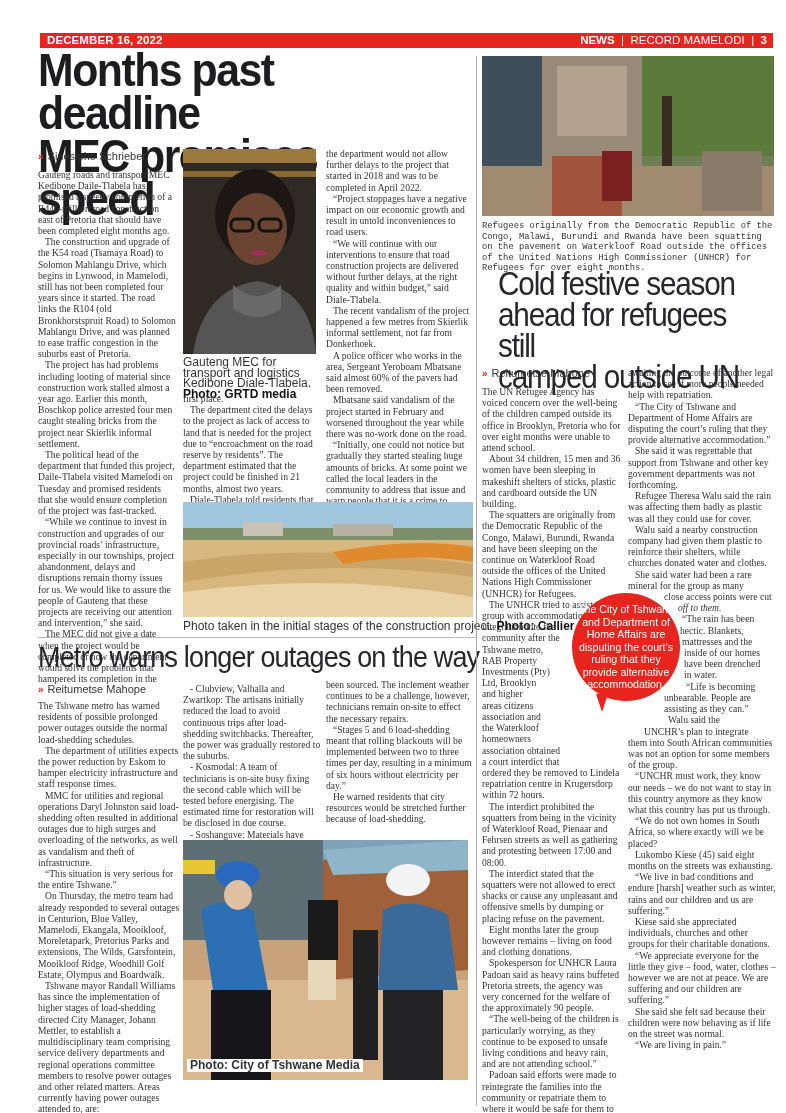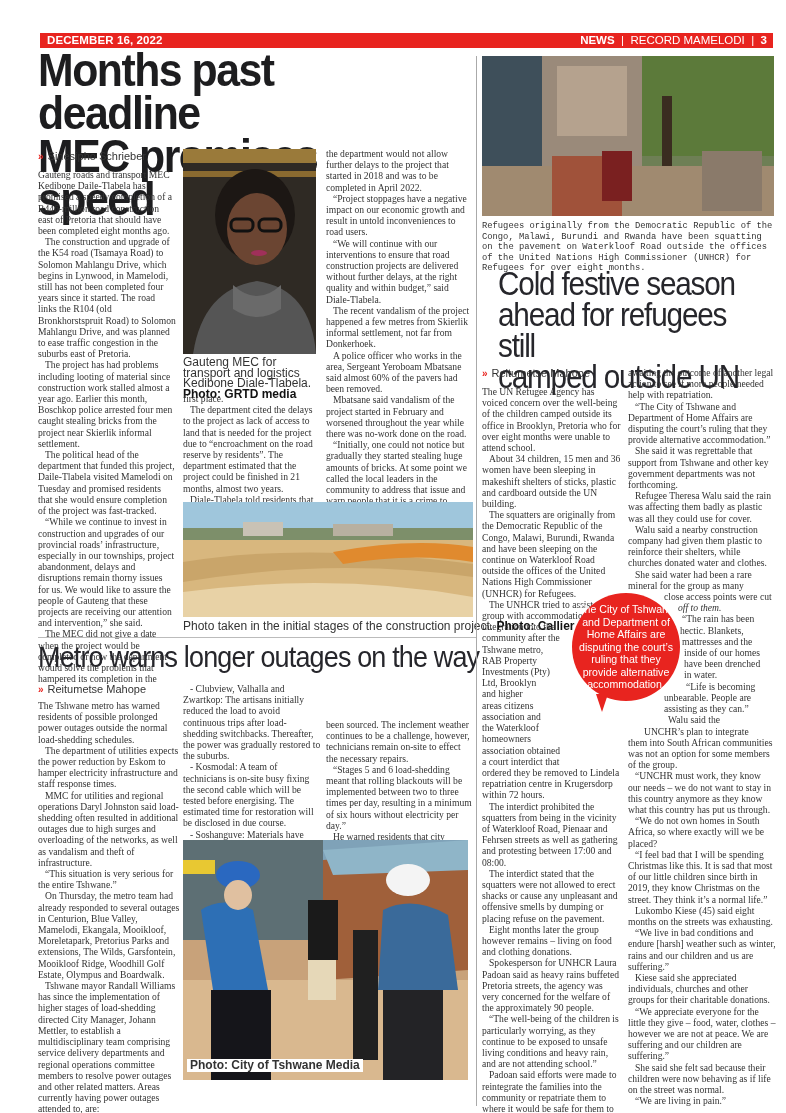--- a/index.html
+++ b/index.html
@@ -143,21 +143,21 @@
   <p>On Thursday, the metro team had already responded to several outages in Centurion, Blue Valley, Mamelodi, Ekangala, Mooikloof, Moreletapark, Pretorius Parks and extensions, The Wilds, Garsfontein, Mooikloof Ridge, Woodhill Golf Estate, Olympus and Boardwalk.</p>
   <p>Tshwane mayor Randall Williams has since the implementation of higher stages of load-shedding directed City Manager, Johann Mettler, to establish a multidisciplinary team comprising service delivery departments and regional operations committee members to resolve power outages and other related matters. Areas currently having power outages attended to, are:</p>
 </div>
 
 <div class="abs col" style="left:183px; top:683px; width:138px;">
   <p>- Clubview, Valhalla and Zwartkop: The artisans initially reduced the load to avoid continuous trips after load-shedding switchbacks. Thereafter, the power was gradually restored to the suburbs.</p>
   <p>- Kosmodal: A team of technicians is on-site busy fixing the second cable which will be tested before energising. The estimated time for restoration will be disclosed in due course.</p>
   <p>- Soshanguve: Materials have</p>
 </div>
 
-<div class="abs col" style="left:326px; top:719px; width:146px;">
+<div class="abs col" style="left:326px; top:679px; width:146px;">
   <p class="first">been sourced. The inclement weather continues to be a challenge, however, technicians remain on-site to effect the necessary repairs.</p>
   <p>“Stages 5 and 6 load-shedding meant that rolling blackouts will be implemented between two to three times per day, resulting in a minimum of six hours without electricity per day.”</p>
   <p>He warned residents that city resources would be stretched further because of load-shedding.</p>
 </div>
 
 <div class="abs photo" style="left:183px; top:840px; width:285px; height:240px;">
   <svg width="285" height="240" viewBox="0 0 285 240">
     <rect width="285" height="240" fill="#c8a27a"></rect>
     <rect width="285" height="90" fill="#7fa2b8"></rect>
     <rect x="0" y="0" width="140" height="100" fill="#5d6f74"></rect>
@@ -254,21 +254,20 @@
     <div style="padding-left:20px;">in water.</div>
     <div style="padding-left:22px;">“Life is becoming</div>
     <div style="padding-left:0px;">unbearable. People are</div>
     <div style="padding-left:-4px;">assisting as they can.”</div>
     <div style="padding-left:4px;">Walu said the</div>
   </div>
   <div style="padding-left:16px;">UNCHR’s plan to integrate</div>
   <p style="text-indent:0;">them into South African communities was not an option for some members of the group.</p>
   <p>“UNCHR must work, they know our needs – we do not want to stay in this country anymore as they know what this country has put us through.</p>
   <p>“We do not own homes in South Africa, so where exactly will we be placed?</p>
-  <p>“I feel bad that I will be spending Christmas like this. It is sad that most of our little children since birth in 2019, they know Christmas on the street. They think it’s a normal life.”</p>
   <p>Lukombo Kiese (45) said eight months on the streets was exhausting.</p>
   <p>“We live in bad conditions and endure [harsh] weather such as winter, rains and our children and us are suffering.”</p>
   <p>Kiese said she appreciated individuals, churches and other groups for their charitable donations.</p>
   <p>“We appreciate everyone for the little they give – food, water, clothes – however we are not at peace. We are suffering and our children are suffering.”</p>
   <p>She said she felt sad because their children were now behaving as if life on the street was normal.</p>
   <p>“We are living in pain.”</p>
 </div>
 
 <div class="abs quote-bubble">
   <span>The City of Tshwane and Department of Home Affairs are disputing the court’s ruling that they provide alternative accommodation.</span>

